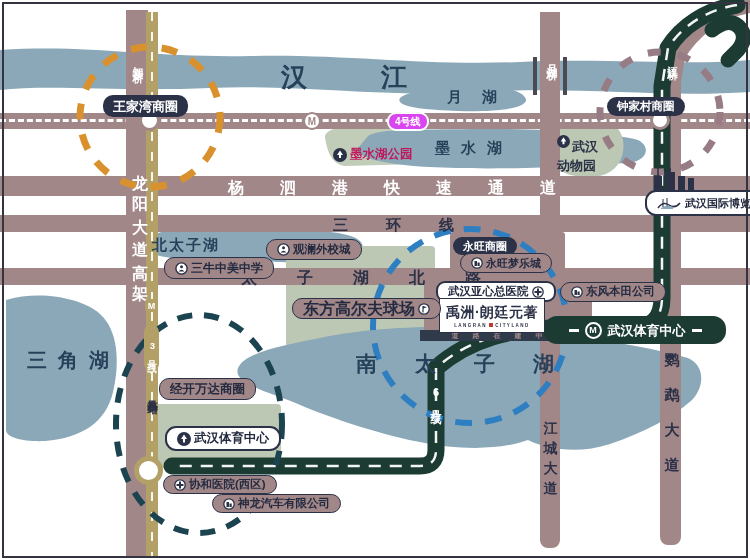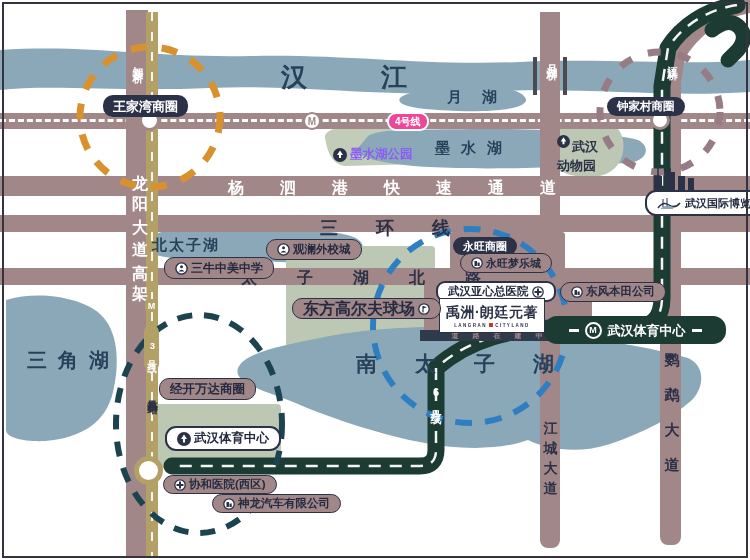--- a/index.html
+++ b/index.html
@@ -66,21 +66,21 @@
     <path fill="none" stroke="#1B3B33" stroke-width="15" stroke-linecap="round" d="M712,30 Q730,16 740,28 Q748,38 738,50 L728,60"></path>
     <path fill="none" stroke="#fff" stroke-width="2.5" stroke-dasharray="12,9" opacity="0.95" d="M737,5 C706,10 682,26 668,48 L662,86 L662,298 Q662,328 632,328 L560,328 C512,328 470,338 436,368 L436,450 Q436,466 420,466 L172,466"></path>
 
     <circle cx="150" cy="117" r="70" fill="none" stroke="#D8912D" stroke-width="7" stroke-dasharray="16,15"></circle>
     <circle cx="660" cy="112" r="60" fill="none" stroke="#977B85" stroke-width="7" stroke-dasharray="13,17"></circle>
     <circle cx="470" cy="326" r="97" fill="none" stroke="#2E7FC2" stroke-width="6" stroke-dasharray="17,13"></circle>
     <ellipse cx="199" cy="424" rx="83" ry="109" fill="none" stroke="#1C4450" stroke-width="6" stroke-dasharray="15,12"></ellipse>
   </svg>
 
   <div class="roadtxt white z10" style="left:228px;top:178px;font-size:16px;letter-spacing:36px;">杨泗港快速通道</div>
-  <div class="roadtxt navy z10" style="left:320px;top:216px;font-size:18px;letter-spacing:38px;">三环线</div>
+  <div class="roadtxt navy z10" style="left:333px;top:216px;font-size:15px;letter-spacing:38px;">三环线</div>
   <div class="roadtxt navy z10" style="left:241px;top:268px;font-size:16px;letter-spacing:40px;">太子湖北路</div>
   <div class="roadtxt white v z10" style="left:130px;top:57px;font-size:11px;letter-spacing:3px;">知音桥</div>
   <div class="roadtxt white v z10" style="left:129px;top:162px;font-size:16px;letter-spacing:22px;">龙阳大道高架</div>
   <div class="roadtxt white v z10" style="left:544px;top:56px;font-size:11px;letter-spacing:2px;">月湖桥</div>
   <div class="abs z10" style="left:533px;top:57px;width:4px;height:38px;background:#4A4A52;"></div>
   <div class="abs z10" style="left:563px;top:57px;width:4px;height:38px;background:#4A4A52;"></div>
   <div class="roadtxt white v z10" style="left:666px;top:58px;font-size:10.5px;letter-spacing:2px;">江汉桥</div>
   <div class="roadtxt navy v z10" style="left:542px;top:410px;font-size:14px;letter-spacing:20px;">江城大道</div>
   <div class="roadtxt navy v z10" style="left:662px;top:340px;font-size:15px;letter-spacing:35px;">鹦鹉大道</div>
 
@@ -88,21 +88,21 @@
     <span style="font-size:7px;letter-spacing:14px;color:#A28789;font-weight:bold;">道路在建中</span>
   </div>
 
   <div class="roadtxt serif z10" style="left:281px;top:60px;font-size:26px;letter-spacing:74px;">汉江</div>
   <div class="roadtxt serif z10" style="left:447px;top:88px;font-size:15px;letter-spacing:20px;">月湖</div>
   <div class="roadtxt serif z10" style="left:435px;top:139px;font-size:15px;letter-spacing:11px;">墨水湖</div>
   <div class="roadtxt serif z10" style="left:152px;top:236px;font-size:15px;letter-spacing:2px;">北太子湖</div>
   <div class="roadtxt serif z10" style="left:356px;top:350px;font-size:21px;letter-spacing:38px;">南太子湖</div>
   <div class="roadtxt serif z10" style="left:27px;top:347px;font-size:20px;letter-spacing:11px;">三角湖</div>
 
-  <div class="pill z10" style="left:387px;top:112px;height:15px;background:#ec4899;border:2px solid #fff;border-radius:9px;color:#fff;font-size:10px;padding:0 6px;">
+  <div class="pill z10" style="left:387px;top:112px;height:15px;background:#d946ef;border:2px solid #fff;border-radius:9px;color:#fff;font-size:10px;padding:0 6px;">
     <span>4号线</span>
   </div>
   <div class="abs z10" style="left:139px;top:110px;width:15px;height:15px;background:#fff;border:3.5px solid #A28789;border-radius:50%;"></div>
   <div class="abs z10" style="left:303px;top:112px;width:14px;height:14px;background:#fff;border:2px solid #A28789;border-radius:50%;display:flex;align-items:center;justify-content:center;">
     <span style="font-size:10px;font-weight:bold;color:#A28789;">M</span>
   </div>
   <div class="abs z10" style="left:650px;top:110px;width:14px;height:14px;background:#fff;border:3px solid #A28789;border-radius:50%;"></div>
 
   <div class="abs z10" style="left:145px;top:299px;width:13px;height:13px;background:#B3A067;border-radius:3px;display:flex;align-items:center;justify-content:center;">
     <span style="font-size:9px;font-weight:bold;color:#fff;">M</span>
@@ -135,21 +135,21 @@
     <span>经开万达商圈</span>
   </div>
 
   <div class="abs z10" style="left:333px;top:146px;display:flex;align-items:center;gap:3px;">
     <span class="icon">
       <svg width="14" height="14">
           <circle cx="7" cy="7" r="7" fill="#2B3147"></circle>
           <path d="M7,2.5 L10,7 L8,7 L8,10 L6,10 L6,7 L4,7 Z" fill="#fff"></path>
         </svg>
     </span>
-    <span style="font-weight:bold;color:#8b5cf6;font-size:12.5px;">墨水湖公园</span>
+    <span style="font-weight:bold;color:#be185d;font-size:12.5px;">墨水湖公园</span>
   </div>
 
   <div class="abs z10" style="left:557px;top:126px;">
     <div style="display:flex;align-items:center;gap:2px;">
       <span class="icon">
         <svg width="13" height="13">
             <circle cx="6.5" cy="6.5" r="6.5" fill="#2B3147"></circle>
             <path d="M6.5,2.3 L9.3,6.5 L7.5,6.5 L7.5,9.3 L5.5,9.3 L5.5,6.5 L3.7,6.5 Z" fill="#fff"></path>
           </svg>
       </span>

